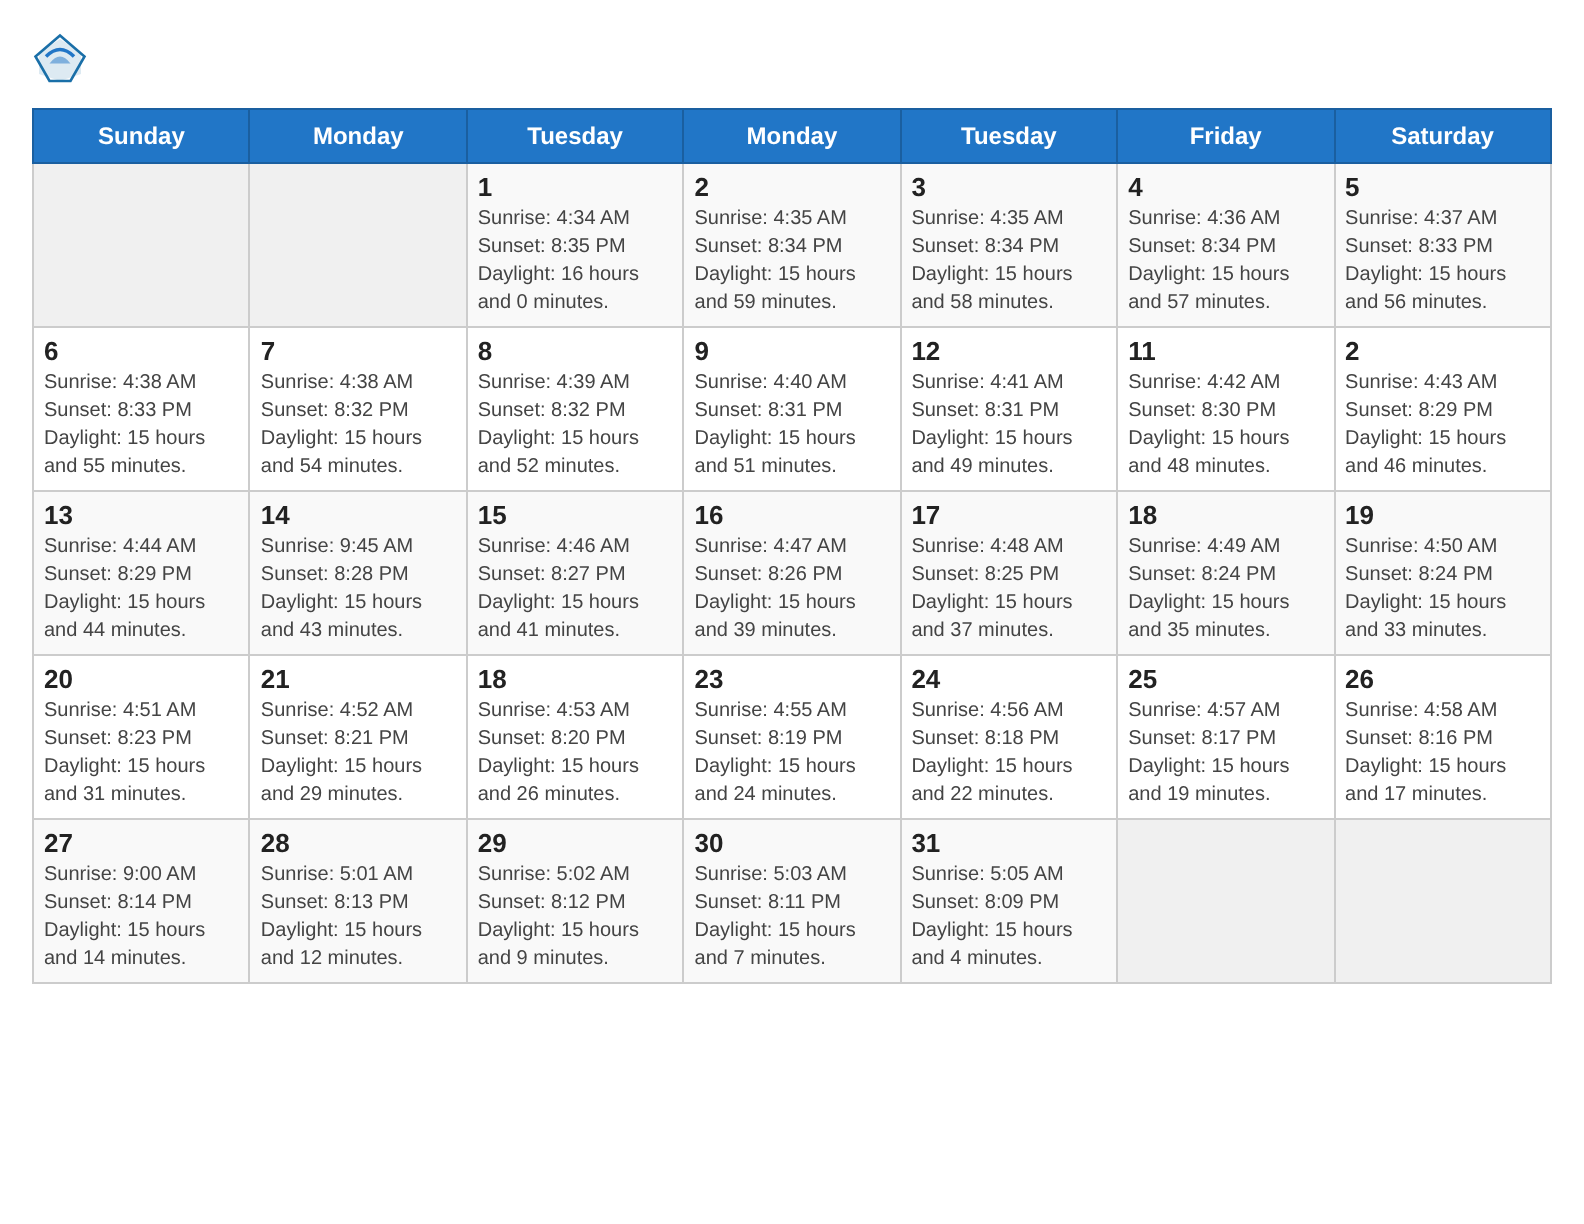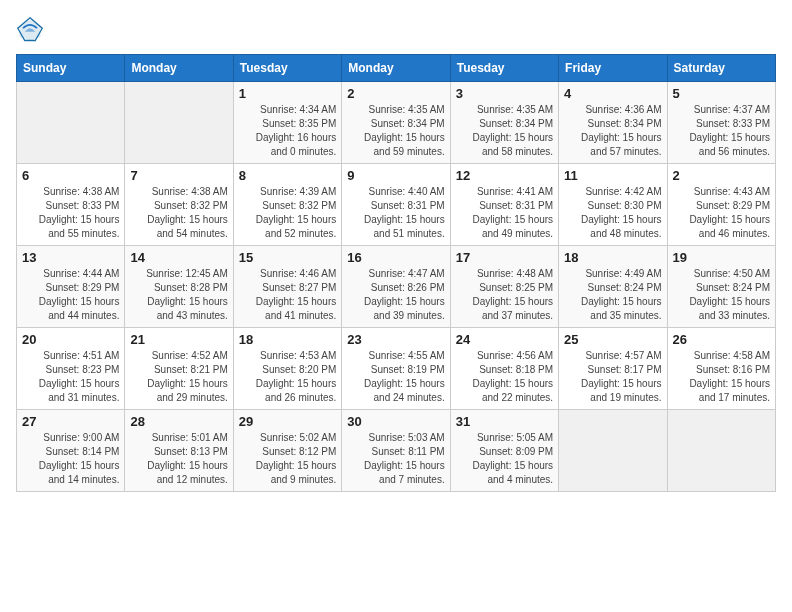--- a/index.html
+++ b/index.html
@@ -48,21 +48,21 @@
       font-weight: 500;
     }
     table {
       width: 100%;
       border-collapse: collapse;
       font-size: 11px;
     }
     thead tr th {
       background-color: #2176c7;
       color: #fff;
-      text-align: left;
+      text-align: center;
       padding: 6px 6px;
       font-size: 12px;
       font-weight: bold;
       border: 1px solid #1a5fa0;
     }
     tbody tr td {
       border: 1px solid #ccc;
       vertical-align: top;
       padding: 4px 5px;
       min-height: 80px;
@@ -80,21 +80,20 @@
       font-size: 13px;
       font-weight: bold;
       color: #222;
       display: block;
       margin-bottom: 2px;
     }
     .day-info {
       font-size: 10px;
       color: #444;
       line-height: 1.4;
-      text-align: right;
     }
     .empty-cell {
       background: #f0f0f0 !important;
     }
   </style>
 </head>
 <body>
 
 <div class="header-top">
   <div class="logo">
@@ -220,21 +219,21 @@
       <tr>
         <td>
           <span class="day-number">13</span>
           <div class="day-info">Sunrise: 4:44 AM
 Sunset: 8:29 PM
 Daylight: 15 hours
 and 44 minutes.</div>
         </td>
         <td>
           <span class="day-number">14</span>
-          <div class="day-info">Sunrise: 12:45 AM
+          <div class="day-info">Sunrise: 9:45 AM
 Sunset: 8:28 PM
 Daylight: 15 hours
 and 43 minutes.</div>
         </td>
         <td>
           <span class="day-number">15</span>
           <div class="day-info">Sunrise: 4:46 AM
 Sunset: 8:27 PM
 Daylight: 15 hours
 and 41 minutes.</div>

